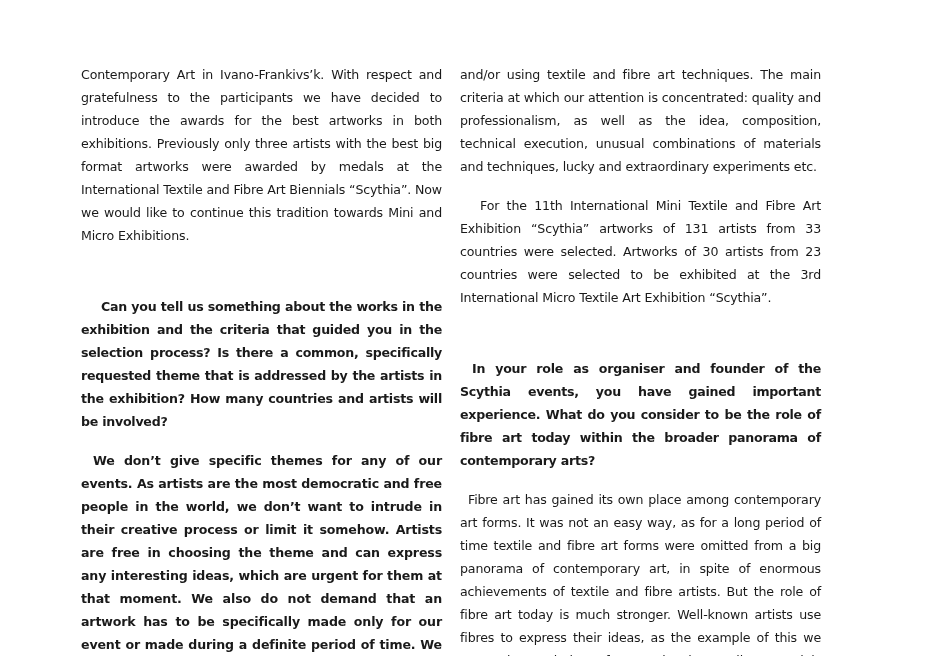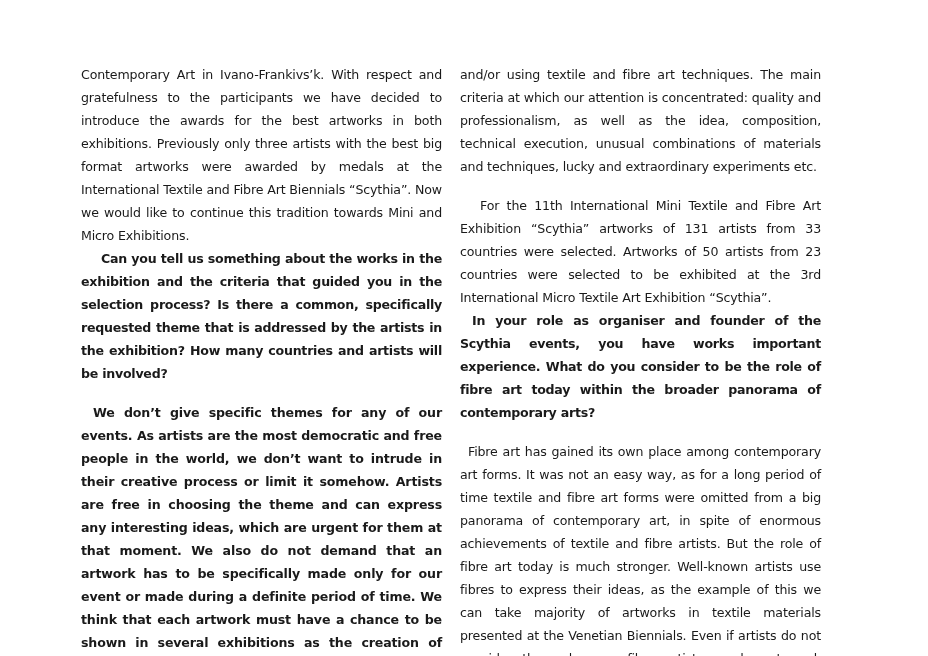--- a/index.html
+++ b/index.html
@@ -32,34 +32,34 @@
       text-align-last: left;
     }
     .indent { text-indent: 20px; }
     .indent-small { text-indent: 12px; font-weight: bold; }
     .indent-tiny { text-indent: 8px; }
     .question {
       font-weight: bold;
       letter-spacing: -0.25px;
     }
     .gap-medium { margin-top: 16px; }
-    .gap-xl { }
+    .gap-xl { margin-top: 48px; }
   </style>
 </head>
 <body>
 
 <div class="column col-left">
   <p>Contemporary Art  in Ivano-Frankivs’k. With respect and gratefulness to the participants we have decided to introduce the awards for the best artworks in both exhibitions. Previously only three artists with the best big format artworks were awarded by medals at the International Textile and Fibre Art Biennials “Scythia”. Now we would like to continue this tradition towards Mini and Micro Exhibitions.</p>
 
   <p class="question indent gap-xl">Can you tell us something about the works in the exhibition and the criteria that guided you in the selection process? Is there a common, specifically requested theme that is addressed by the artists in the exhibition? How many countries and artists will be involved?</p>
 
   <p class="indent-small gap-medium">We don’t give specific themes for any of our events. As artists are the most democratic and free people in the world, we don’t want to intrude in their creative process or limit it somehow. Artists are free in choosing the theme and can express any interesting ideas, which are urgent for them at that moment. We also do not demand that an artwork has to be specifically made only for our event or made during a definite period of time. We think that each artwork must have a chance to be shown in several exhibitions as the creation of each artwork demands a powerful brainstorm and months or even years for fulfilment. That is why we have other criteria during the selection process of artworks and a requested theme is not a priority for us.  Of course, the artworks should be made from textile or fibre materials</p>
 </div>
 
 <div class="column col-right">
   <p>and/or using textile and fibre art techniques. The main criteria at which our attention is concentrated: quality and professionalism, as well as the idea, composition, technical execution, unusual combinations of materials and techniques, lucky and extraordinary experiments etc.</p>
 
-  <p class="indent gap-medium">For the 11th International Mini Textile and Fibre Art Exhibition “Scythia” artworks of 131 artists from 33 countries were selected. Artworks of 50 artists from 23 countries were selected to be exhibited at the 3rd International Micro Textile Art Exhibition “Scythia”.</p>
+  <p class="indent gap-medium">For the 11th International Mini Textile and Fibre Art Exhibition “Scythia” artworks of 131 artists from 33 countries were selected. Artworks of 30 artists from 23 countries were selected to be exhibited at the 3rd International Micro Textile Art Exhibition “Scythia”.</p>
 
-  <p class="question indent-small gap-xl">In your role as organiser and founder of the Scythia events, you have works important experience. What do you consider to be the role of fibre art today within the broader panorama of contemporary arts?</p>
+  <p class="question indent-small gap-xl">In your role as organiser and founder of the Scythia events, you have gained important experience. What do you consider to be the role of fibre art today within the broader panorama of contemporary arts?</p>
 
   <p class="indent-tiny gap-medium">Fibre art has gained its own place among contemporary art forms. It was not an easy way, as for a long period of time textile and fibre art forms were omitted from a big panorama of contemporary art, in spite of enormous achievements of textile and fibre artists. But the role of fibre art today is much stronger. Well-known artists use fibres to express their ideas, as the example of this we can take majority of artworks in textile materials presented at the Venetian Biennials. Even if artists do not consider themselves as fibre artists or do not work constantly with textiles, they use fibre and textile materials and techniques to create their artworks. Since the beginning of the 20th century fibres, as one of the</p>
 </div>
 
 </body></html>

